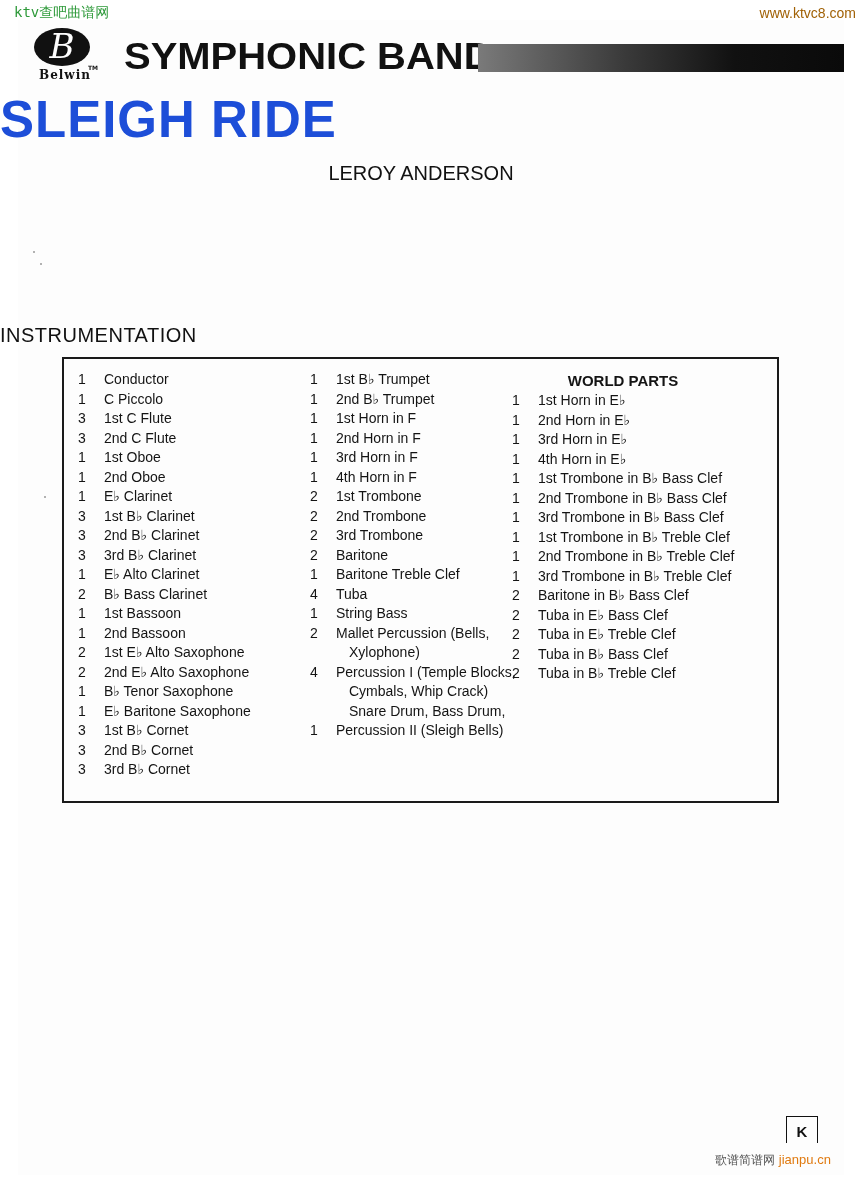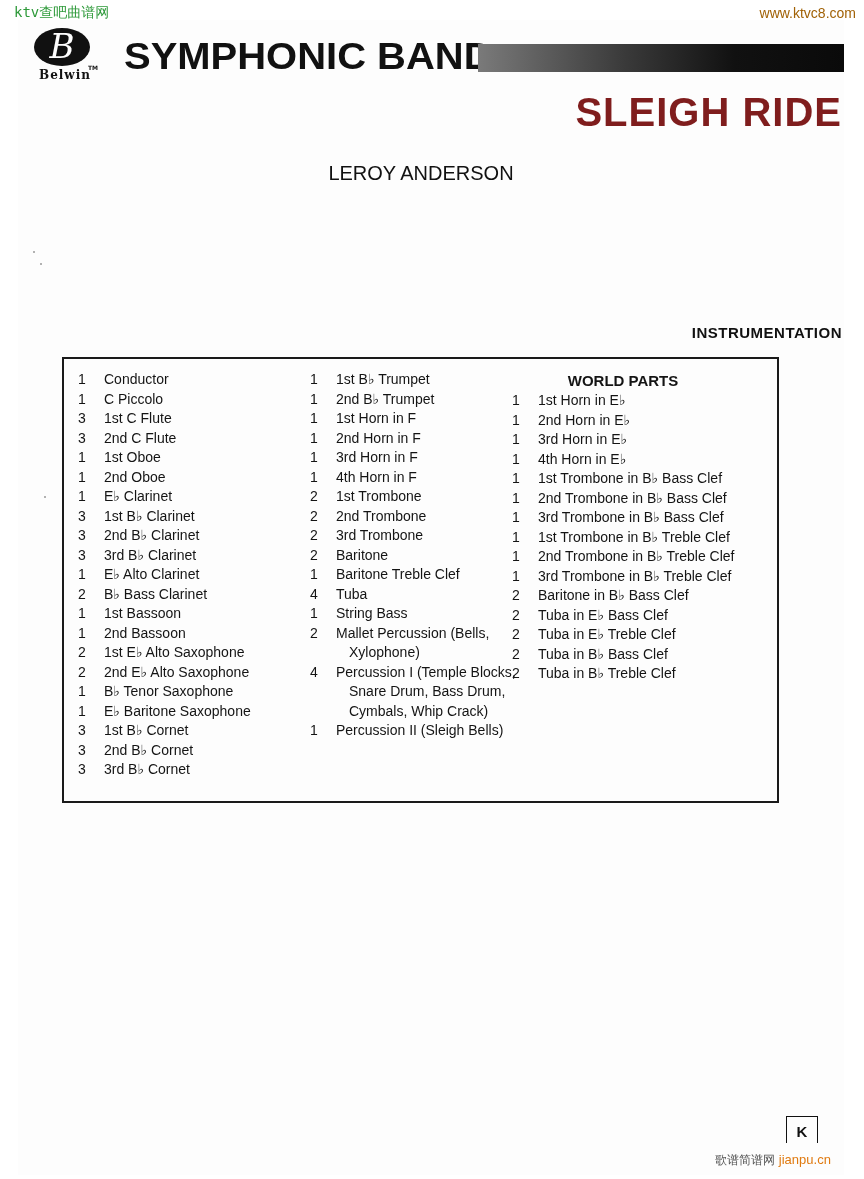--- a/index.html
+++ b/index.html
@@ -42,31 +42,31 @@
   .series-title {
     position: absolute; left: 124px; top: 36px; font-family: "Liberation Sans", sans-serif;
     font-weight: bold; font-size: 37px; letter-spacing: 0px; color: #111;
     transform: scaleX(1.08); transform-origin: left center;
   }
   .series-bar {
     position: absolute; left: 478px; top: 44px; width: 366px; height: 28px;
     background: linear-gradient(90deg, #7a7a7a 0%, #3a3a3a 40%, #111 70%, #0a0a0a 100%);
   }
   .song-title {
-    position: absolute; left: 0; top: 90px; width: 842px; text-align: right;
-    font-family: "Liberation Sans", sans-serif; font-weight: bold; font-size: 40px;
-    letter-spacing: 1px; color: #7f1d1d;
+    position: absolute; left: 0; top: 90px; width: 842px; text-align: left;
+    font-family: "Liberation Sans", sans-serif; font-weight: bold; font-size: 51px;
+    letter-spacing: 1px; color: #1d4ed8;
   }
   .composer {
     position: absolute; left: 0; top: 162px; width: 842px; text-align: center;
     font-family: "Liberation Sans", sans-serif; font-size: 20px; color: #111;
   }
   .instr-heading {
-    position: absolute; left: 0; top: 324px; width: 842px; text-align: right;
-    font-family: "Liberation Sans", sans-serif; font-weight: bold; font-size: 15px;
+    position: absolute; left: 0; top: 324px; width: 842px; text-align: left;
+    font-family: "Liberation Sans", sans-serif; font-weight: normal; font-size: 20px;
     letter-spacing: 0.5px; color: #111;
   }
   .instr-box {
     position: absolute; left: 62px; top: 357px; width: 717px; height: 446px;
     border: 2px solid #1a1a1a; box-sizing: border-box;
   }
   .col { position: absolute; top: 370px; font-family: "Liberation Sans", sans-serif; font-size: 14px; color: #141414; }
   .col-1 { left: 78px; width: 230px; }
   .col-2 { left: 310px; width: 230px; }
   .col-3 { left: 512px; width: 230px; }
@@ -260,22 +260,22 @@
     </div>
     <div class="row">
       <span class="qty">2</span>
       <span class="name">Mallet Percussion (Bells,</span>
     </div>
     <div class="cont">Xylophone)</div>
     <div class="row">
       <span class="qty">4</span>
       <span class="name">Percussion I (Temple Blocks,</span>
     </div>
+    <div class="cont">Cymbals, Whip Crack)</div>
     <div class="cont">Snare Drum, Bass Drum,</div>
-    <div class="cont">Cymbals, Whip Crack)</div>
     <div class="row">
       <span class="qty">1</span>
       <span class="name">Percussion II (Sleigh Bells)</span>
     </div>
   </div>
 <div class="col col-3" id="col3">
   <div class="world-heading">WORLD PARTS</div>
 <div class="row">
       <span class="qty">1</span>
       <span class="name">1st Horn in E♭</span>

